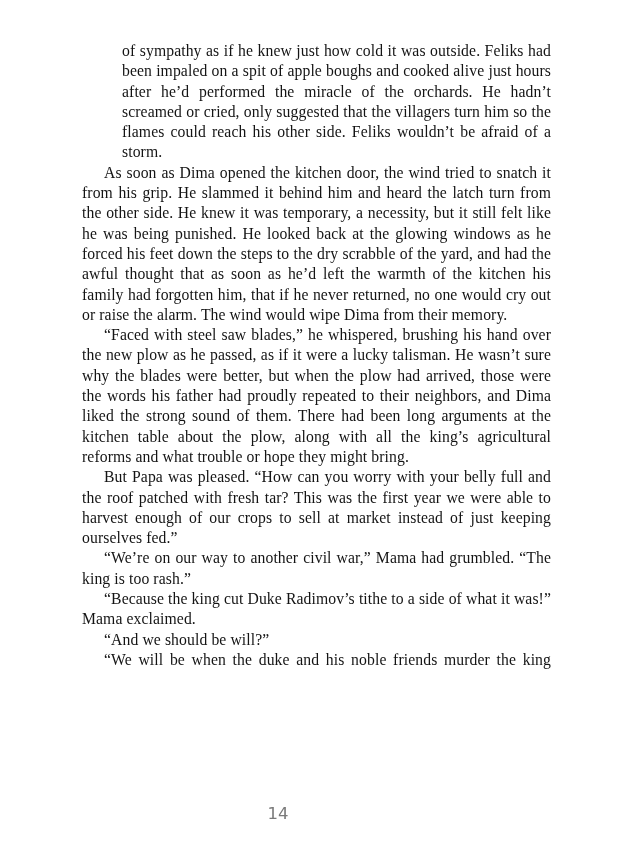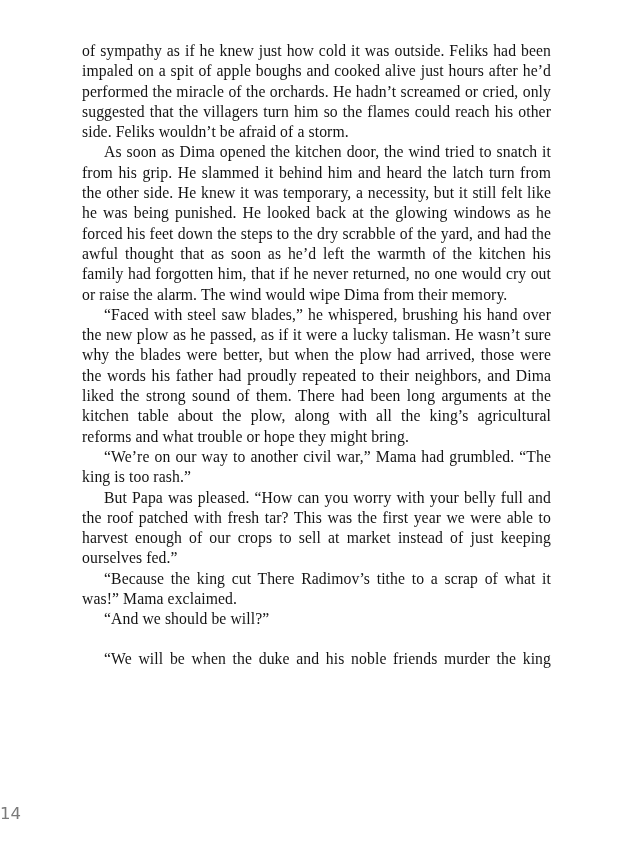--- a/index.html
+++ b/index.html
@@ -31,47 +31,48 @@
     text-align: justify;
     letter-spacing: 0.1px;
   }
   .text-column p {
     margin: 0;
     padding: 0;
     text-indent: 22px;
   }
   .text-column p.no-indent {
     text-indent: 0;
+    margin-left: 40px;
   }
   .text-column p.continues {
     text-align-last: justify;
-    margin-top: 19px;
   }
   .footer {
     position: absolute;
     left: 0;
     top: 804px;
     width: 556px;
+    text-align: center;
   }
   .page-number {
     font-family: "DejaVu Sans", "Liberation Sans", sans-serif;
     font-size: 16.5px;
     color: #7a7a7a;
   }
 </style>
 </head>
 <body>
 
 <div class="page">
   <div class="text-column">
       <p class="no-indent">of sympathy as if he knew just how cold it was outside. Feliks had been impaled on a spit of apple boughs and cooked alive just hours after he’d performed the miracle of the orchards. He hadn’t screamed or cried, only suggested that the villagers turn him so the flames could reach his other side. Feliks wouldn’t be afraid of a storm.</p>
       <p>As soon as Dima opened the kitchen door, the wind tried to snatch it from his grip. He slammed it behind him and heard the latch turn from the other side. He knew it was temporary, a necessity, but it still felt like he was being punished. He looked back at the glowing windows as he forced his feet down the steps to the dry scrabble of the yard, and had the awful thought that as soon as he’d left the warmth of the kitchen his family had forgotten him, that if he never returned, no one would cry out or raise the alarm. The wind would wipe Dima from their memory.</p>
       <p>“Faced with steel saw blades,” he whispered, brushing his hand over the new plow as he passed, as if it were a lucky talisman. He wasn’t sure why the blades were better, but when the plow had arrived, those were the words his father had proudly repeated to their neighbors, and Dima liked the strong sound of them. There had been long arguments at the kitchen table about the plow, along with all the king’s agricultural reforms and what trouble or hope they might bring.</p>
+      <p>But Papa was pleased. “How can you worry with your belly full and the roof patched with fresh tar? This was the first year we were able to harvest enough of our crops to sell at market instead of just keeping ourselves fed.”</p>
       <p>“We’re on our way to another civil war,” Mama had grumbled. “The king is too rash.”</p>
-      <p>But Papa was pleased. “How can you worry with your belly full and the roof patched with fresh tar? This was the first year we were able to harvest enough of our crops to sell at market instead of just keeping ourselves fed.”</p>
-      <p>“Because the king cut There Radimov’s tithe to a scrap of what it was!” Mama exclaimed.</p>
+      <p>“Because the king cut Duke Radimov’s tithe to a side of what it was!” Mama exclaimed.</p>
       <p>“And we should be will?”</p>
       <p class="continues">“We will be when the duke and his noble friends murder the king</p>
     </div>
   <div class="footer">
     <span class="page-number">14</span>
   </div>
 </div>
 
 </body></html>

